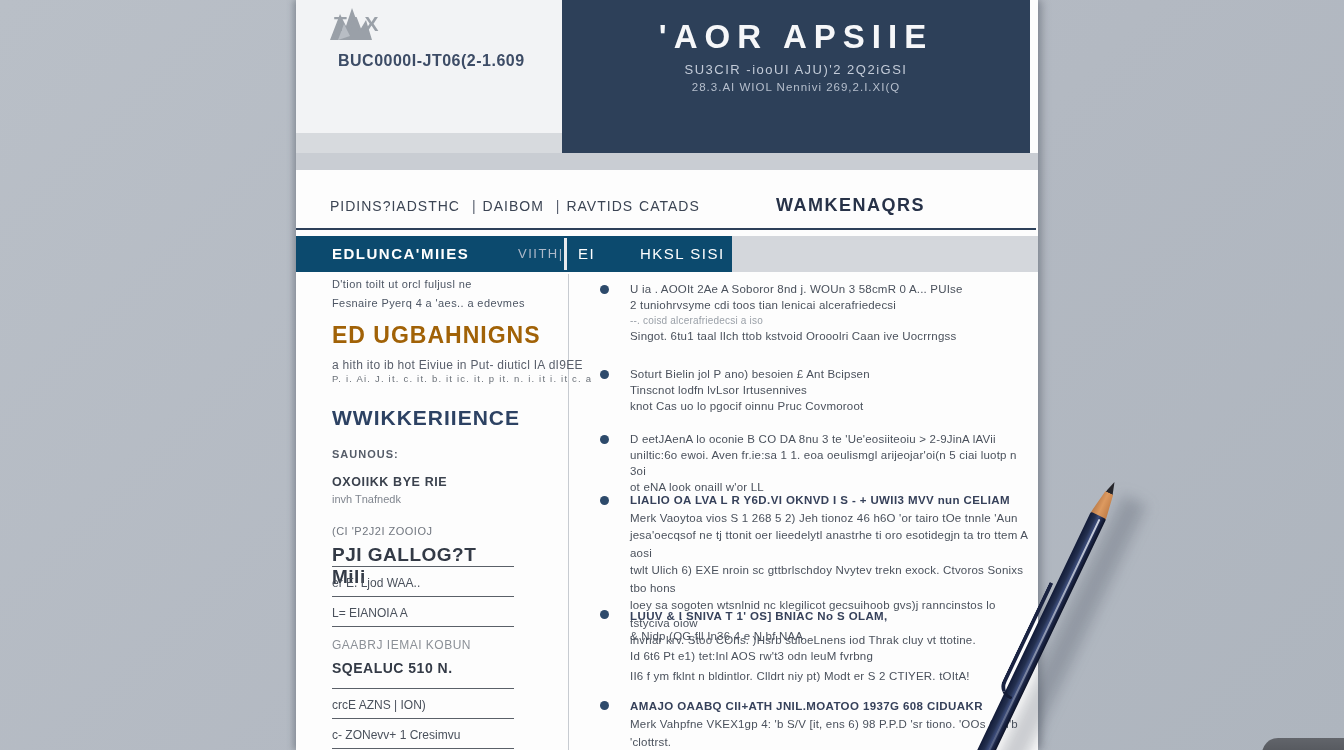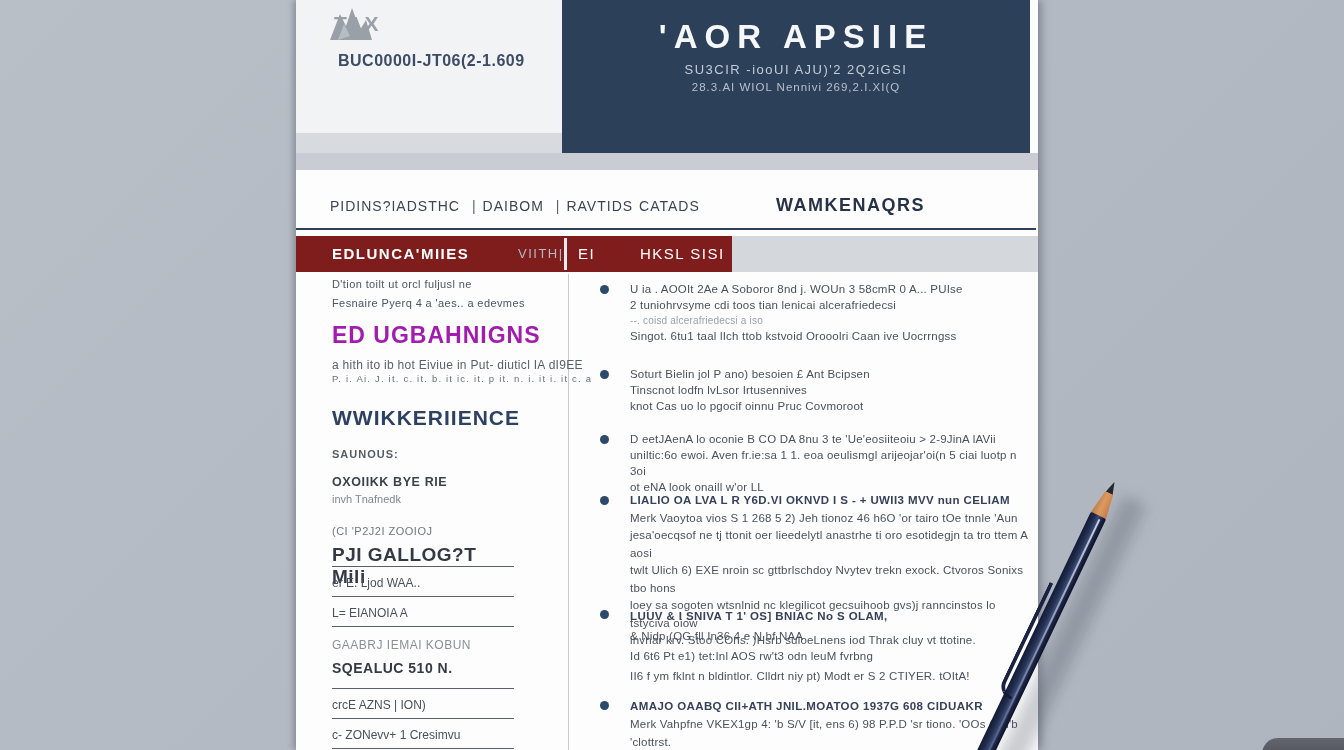--- a/index.html
+++ b/index.html
@@ -60,36 +60,36 @@
     font-size:18px;font-weight:bold;color:#273248;letter-spacing:1.5px;
   }
   .nav-rule{
     position:absolute;left:0px;top:228px;width:740px;height:2px;background:#2d4059;
   }
   
   .tab-strip{
     position:absolute;left:0;top:236px;width:742px;height:36px;background:#d4d7dc;
   }
   .tab-bar{
-    position:absolute;left:0;top:236px;width:436px;height:36px;background:#7f1d1d;
+    position:absolute;left:0;top:236px;width:436px;height:36px;background:#0c4a6e;
     color:#fff;font-size:15px;letter-spacing:1.5px;
   }
   .tab-bar .t1{position:absolute;left:36px;top:9px;font-weight:bold;}
   .tab-bar .t2{position:absolute;left:222px;top:10px;color:#aeb9c9;font-size:13px;}
   .tab-sep{position:absolute;left:268px;top:2px;width:3px;height:32px;background:#e8eaee;}
   .tab-bar .t3{position:absolute;left:282px;top:9px;}
   .tab-bar .t4{position:absolute;left:344px;top:9px;}
   
   .col-divider{
     position:absolute;left:272px;top:274px;width:1px;height:476px;background:#c7cbd1;
   }
   .leftcol{position:absolute;left:36px;top:272px;width:230px;color:#4a515c;}
   .lc-line1{position:absolute;left:0;top:6px;font-size:11px;color:#4d5664;letter-spacing:.4px;}
   .lc-line2{position:absolute;left:0;top:25px;font-size:11px;color:#4d5664;letter-spacing:.4px;}
-  .lc-h1{position:absolute;left:0;top:50px;font-size:23px;font-weight:bold;color:#a21caf;letter-spacing:1px;}
+  .lc-h1{position:absolute;left:0;top:50px;font-size:23px;font-weight:bold;color:#a16207;letter-spacing:1px;}
   .lc-sm1{position:absolute;left:0;top:86px;font-size:12px;color:#595f6b;letter-spacing:.3px;white-space:nowrap;}
   .lc-sm2{position:absolute;left:0;top:101px;font-size:9.5px;color:#6a7078;letter-spacing:1.2px;white-space:nowrap;}
   .lc-h2{position:absolute;left:0;top:134px;font-size:21px;font-weight:bold;color:#2d4263;letter-spacing:1px;}
   .lc-saunous{position:absolute;left:0;top:176px;font-size:11px;font-weight:bold;color:#555c68;letter-spacing:1px;}
   .lc-emp{position:absolute;left:0;top:203px;font-size:12.5px;font-weight:bold;color:#3b424e;letter-spacing:.6px;}
   .lc-emp-sub{position:absolute;left:0;top:221px;font-size:11px;color:#80868f;}
   .lc-f0{position:absolute;left:0;top:253px;font-size:11px;color:#70767f;letter-spacing:.5px;}
   .lc-field{position:absolute;left:0;width:182px;border-bottom:1.5px solid #5a6068;}
   .lc-field.f1{top:272px;height:22px;font-size:19px;font-weight:bold;color:#333a46;letter-spacing:.5px;}
   .lc-field.f2{top:304px;height:20px;font-size:12px;color:#4a515c;}

